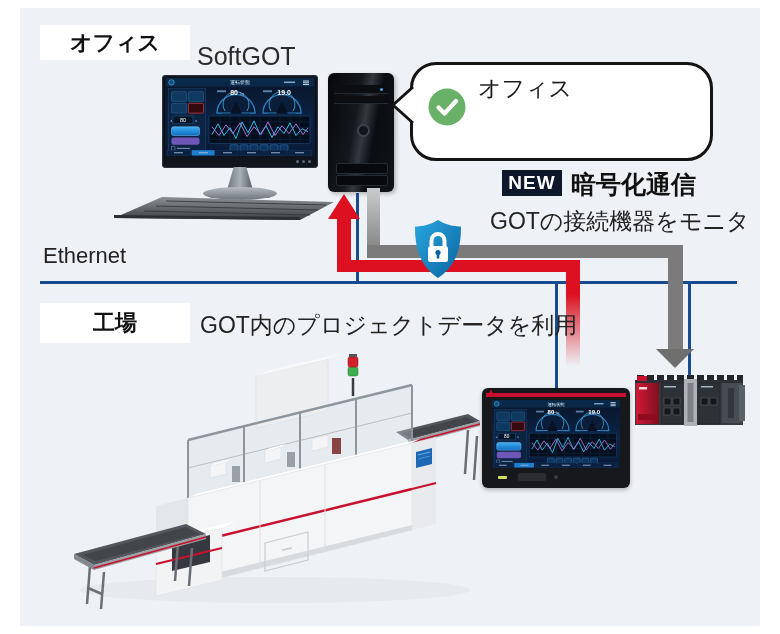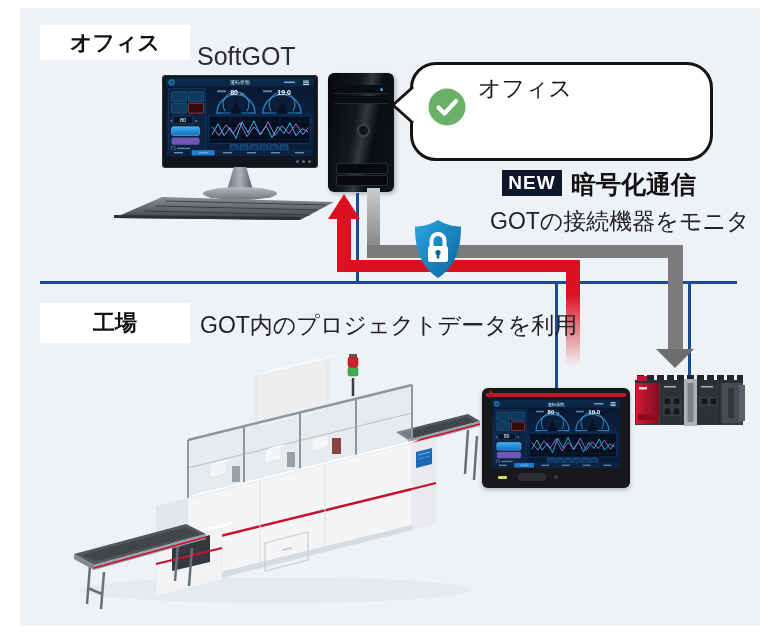--- a/index.html
+++ b/index.html
@@ -232,20 +232,21 @@
     <path d="M11.5 20.5 L17.5 26.5 L29 14" fill="none" stroke="#ffffff" stroke-width="4.2" stroke-linecap="round" stroke-linejoin="round"></path>
   </svg>
   <div class="abs" id="bubble-text">
     <div>オフィス</div>
   </div>
 
   <div class="abs" id="new-badge">NEW</div>
   <div class="abs" id="enc-title">暗号化通信</div>
   <div class="abs" id="enc-sub">GOTの接続機器をモニタ</div>
 
+  <div class="abs" id="eth-label">Ethernet</div>
   <div class="abs blue-line" id="eth-line"></div>
   <div class="abs blue-line vline" style="left:356px;top:193px;height:91px;"></div>
   <div class="abs blue-line vline" style="left:555px;top:284px;height:106px;"></div>
   <div class="abs blue-line vline" style="left:688px;top:284px;height:94px;"></div>
 
   <div class="abs" id="g-vert-l"></div>
   <div class="abs gray" id="g-horiz"></div>
   <div class="abs gray" id="g-vert-r"></div>
   <svg class="abs" style="left:656px;top:349px" width="38" height="19" viewBox="0 0 38 19">
     <polygon points="0,0 38,0 19,19" fill="#6e6e6e"></polygon>

